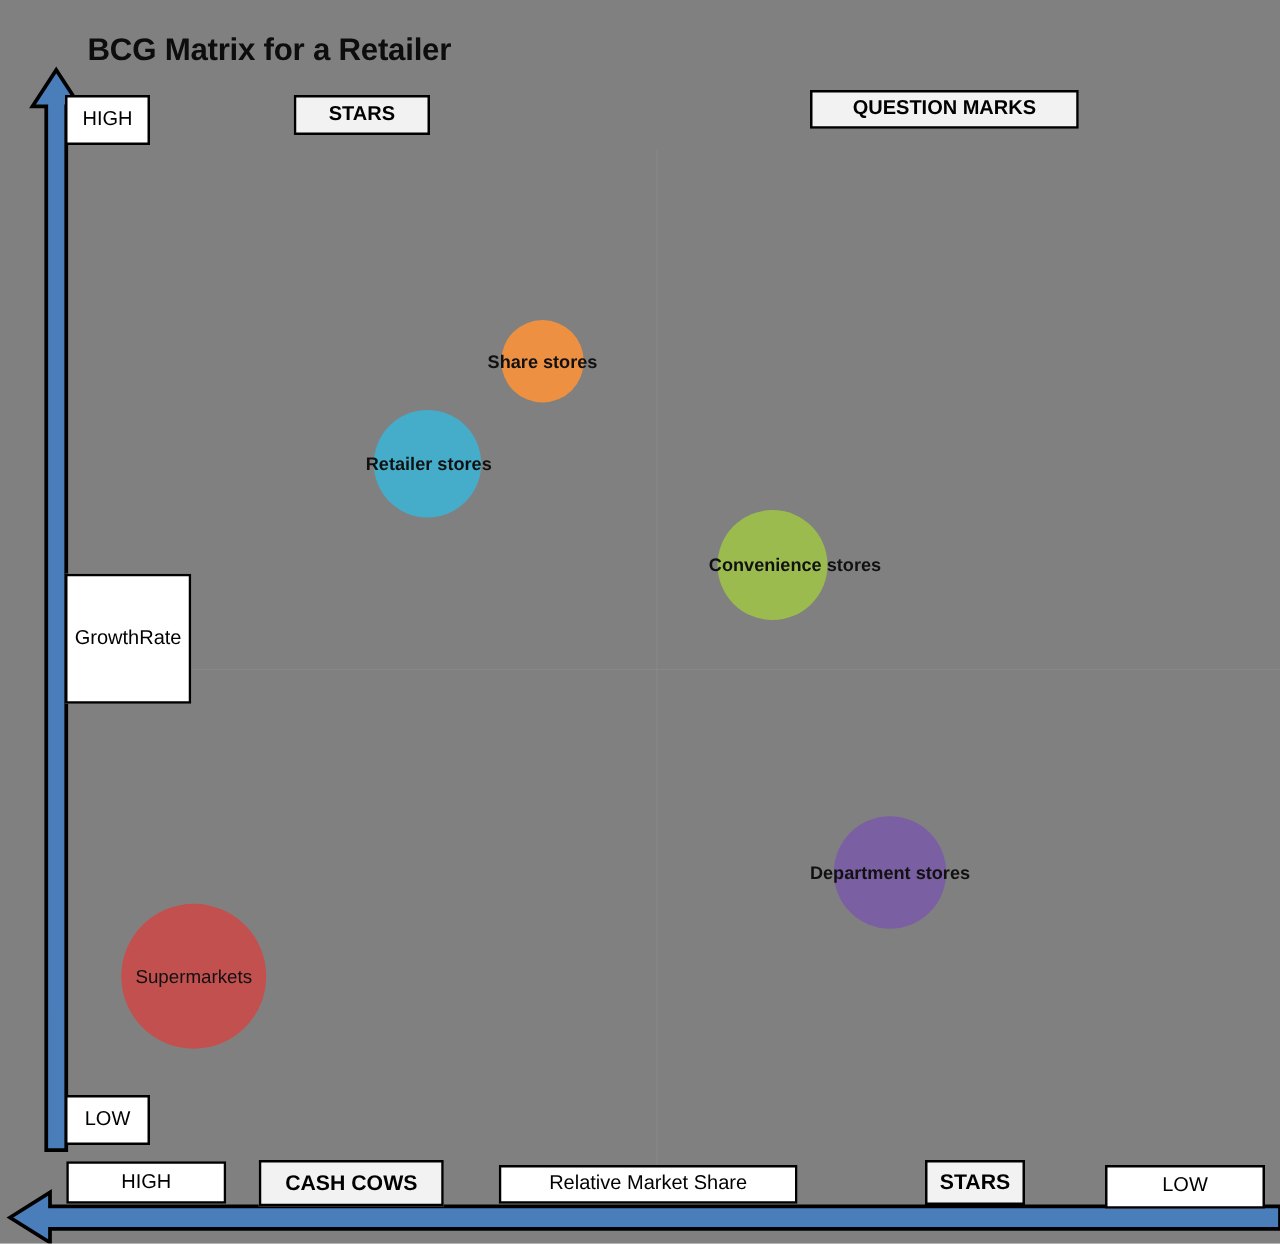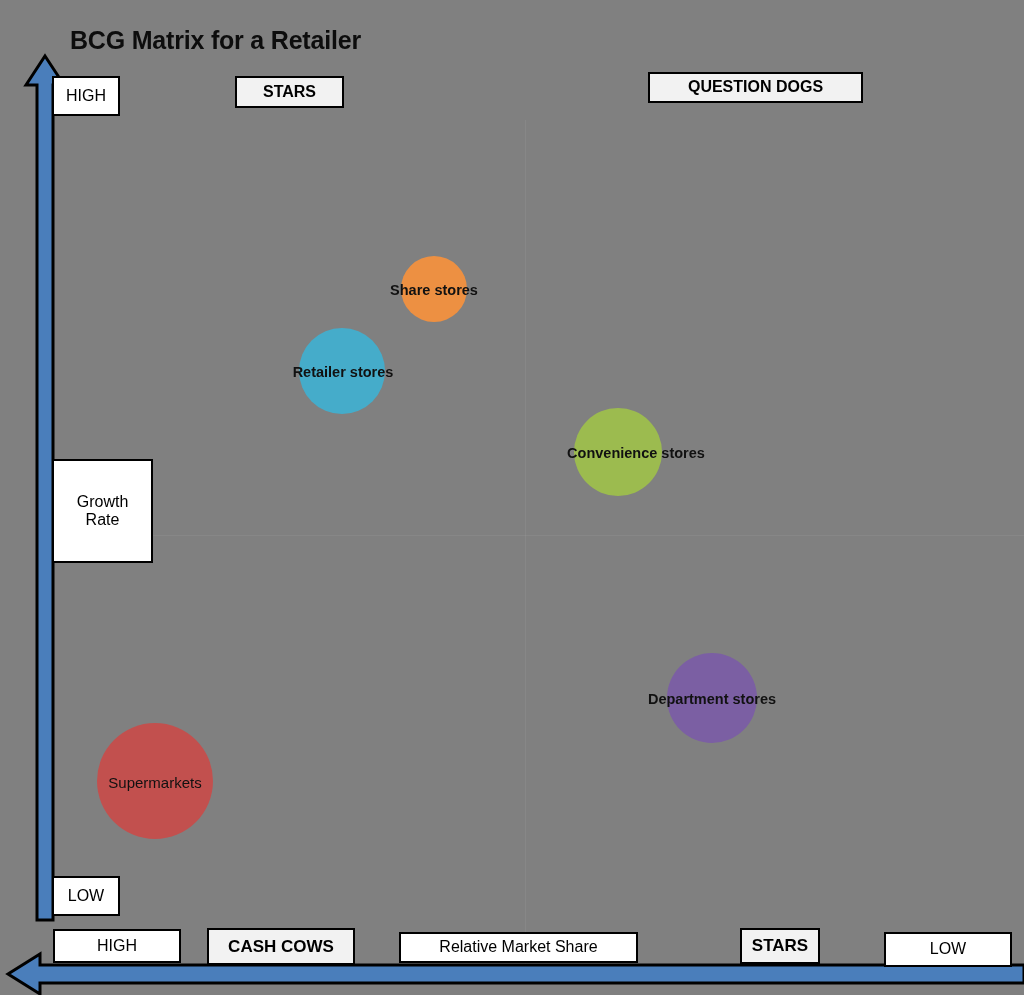--- a/index.html
+++ b/index.html
@@ -109,21 +109,21 @@
 
     <g>
       <polygon points="8,974 40,954 40,965 1024,965 1024,983 40,983 40,994" fill="#4A7EBB" stroke="#000000" stroke-width="3" stroke-linejoin="miter"></polygon>
     </g>
   </svg>
 
   <div class="box white" style="left:52px; top:76px; width:68px; height:40px; font-size:16px;">
     <span>HIGH</span>
   </div>
 
-  <div class="box white" style="left:52px; top:459px; width:101px; height:104px; font-size:16px; flex-direction:column;">
+  <div class="box white" style="left:52px; top:459px; width:101px; height:104px; font-size:16px; ">
     <span>Growth</span>
     <span>Rate</span>
   </div>
 
   <div class="box white" style="left:52px; top:876px; width:68px; height:40px; font-size:16px;">
     <span>LOW</span>
   </div>
 
   <div class="box white" style="left:53px; top:929px; width:128px; height:34px; font-size:16px;">
     <span>HIGH</span>
@@ -135,21 +135,21 @@
 
   <div class="box white" style="left:884px; top:932px; width:128px; height:35px; font-size:16px;">
     <span>LOW</span>
   </div>
 
   <div class="box gray bold" style="left:235px; top:76px; width:109px; height:32px; font-size:16px;">
     <span>STARS</span>
   </div>
 
   <div class="box gray bold" style="left:648px; top:72px; width:215px; height:31px; font-size:16px;">
-    <span>QUESTION DOGS</span>
+    <span>QUESTION MARKS</span>
   </div>
 
   <div class="box gray bold" style="left:207px; top:928px; width:148px; height:37px; font-size:17px;">
     <span>CASH COWS</span>
   </div>
 
   <div class="box gray bold" style="left:740px; top:928px; width:80px; height:36px; font-size:17px;">
     <span>STARS</span>
   </div>
 

